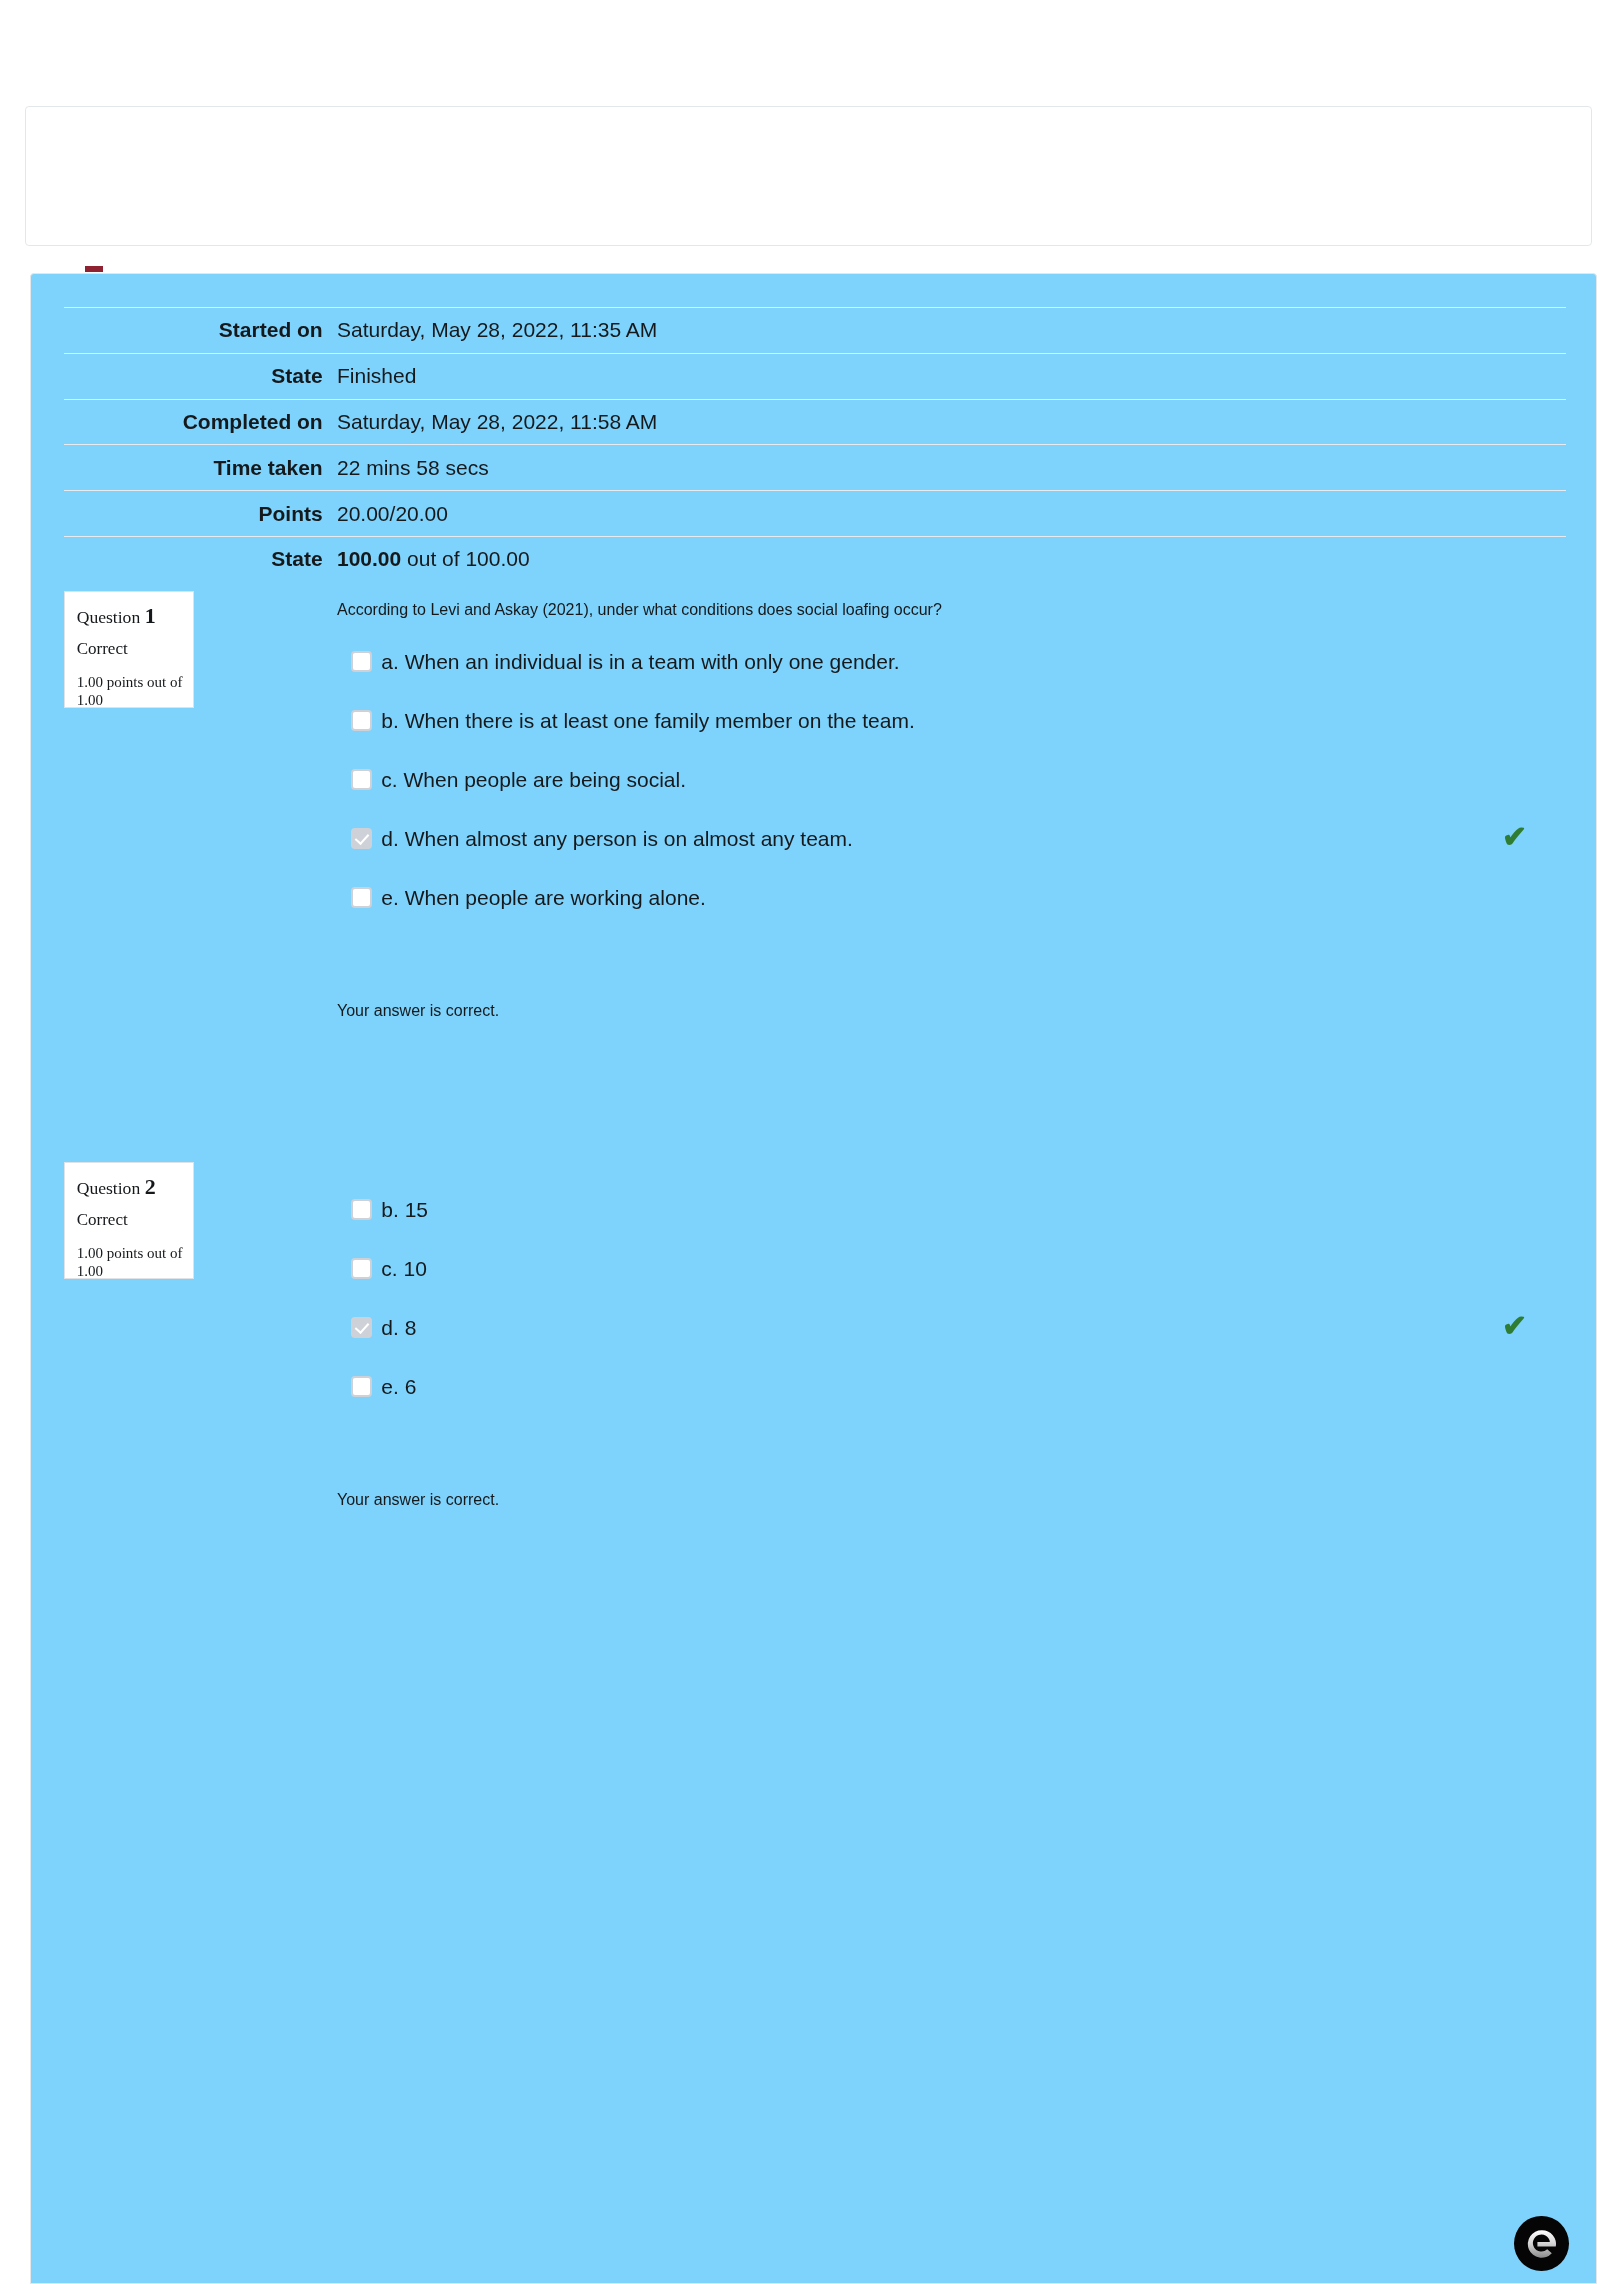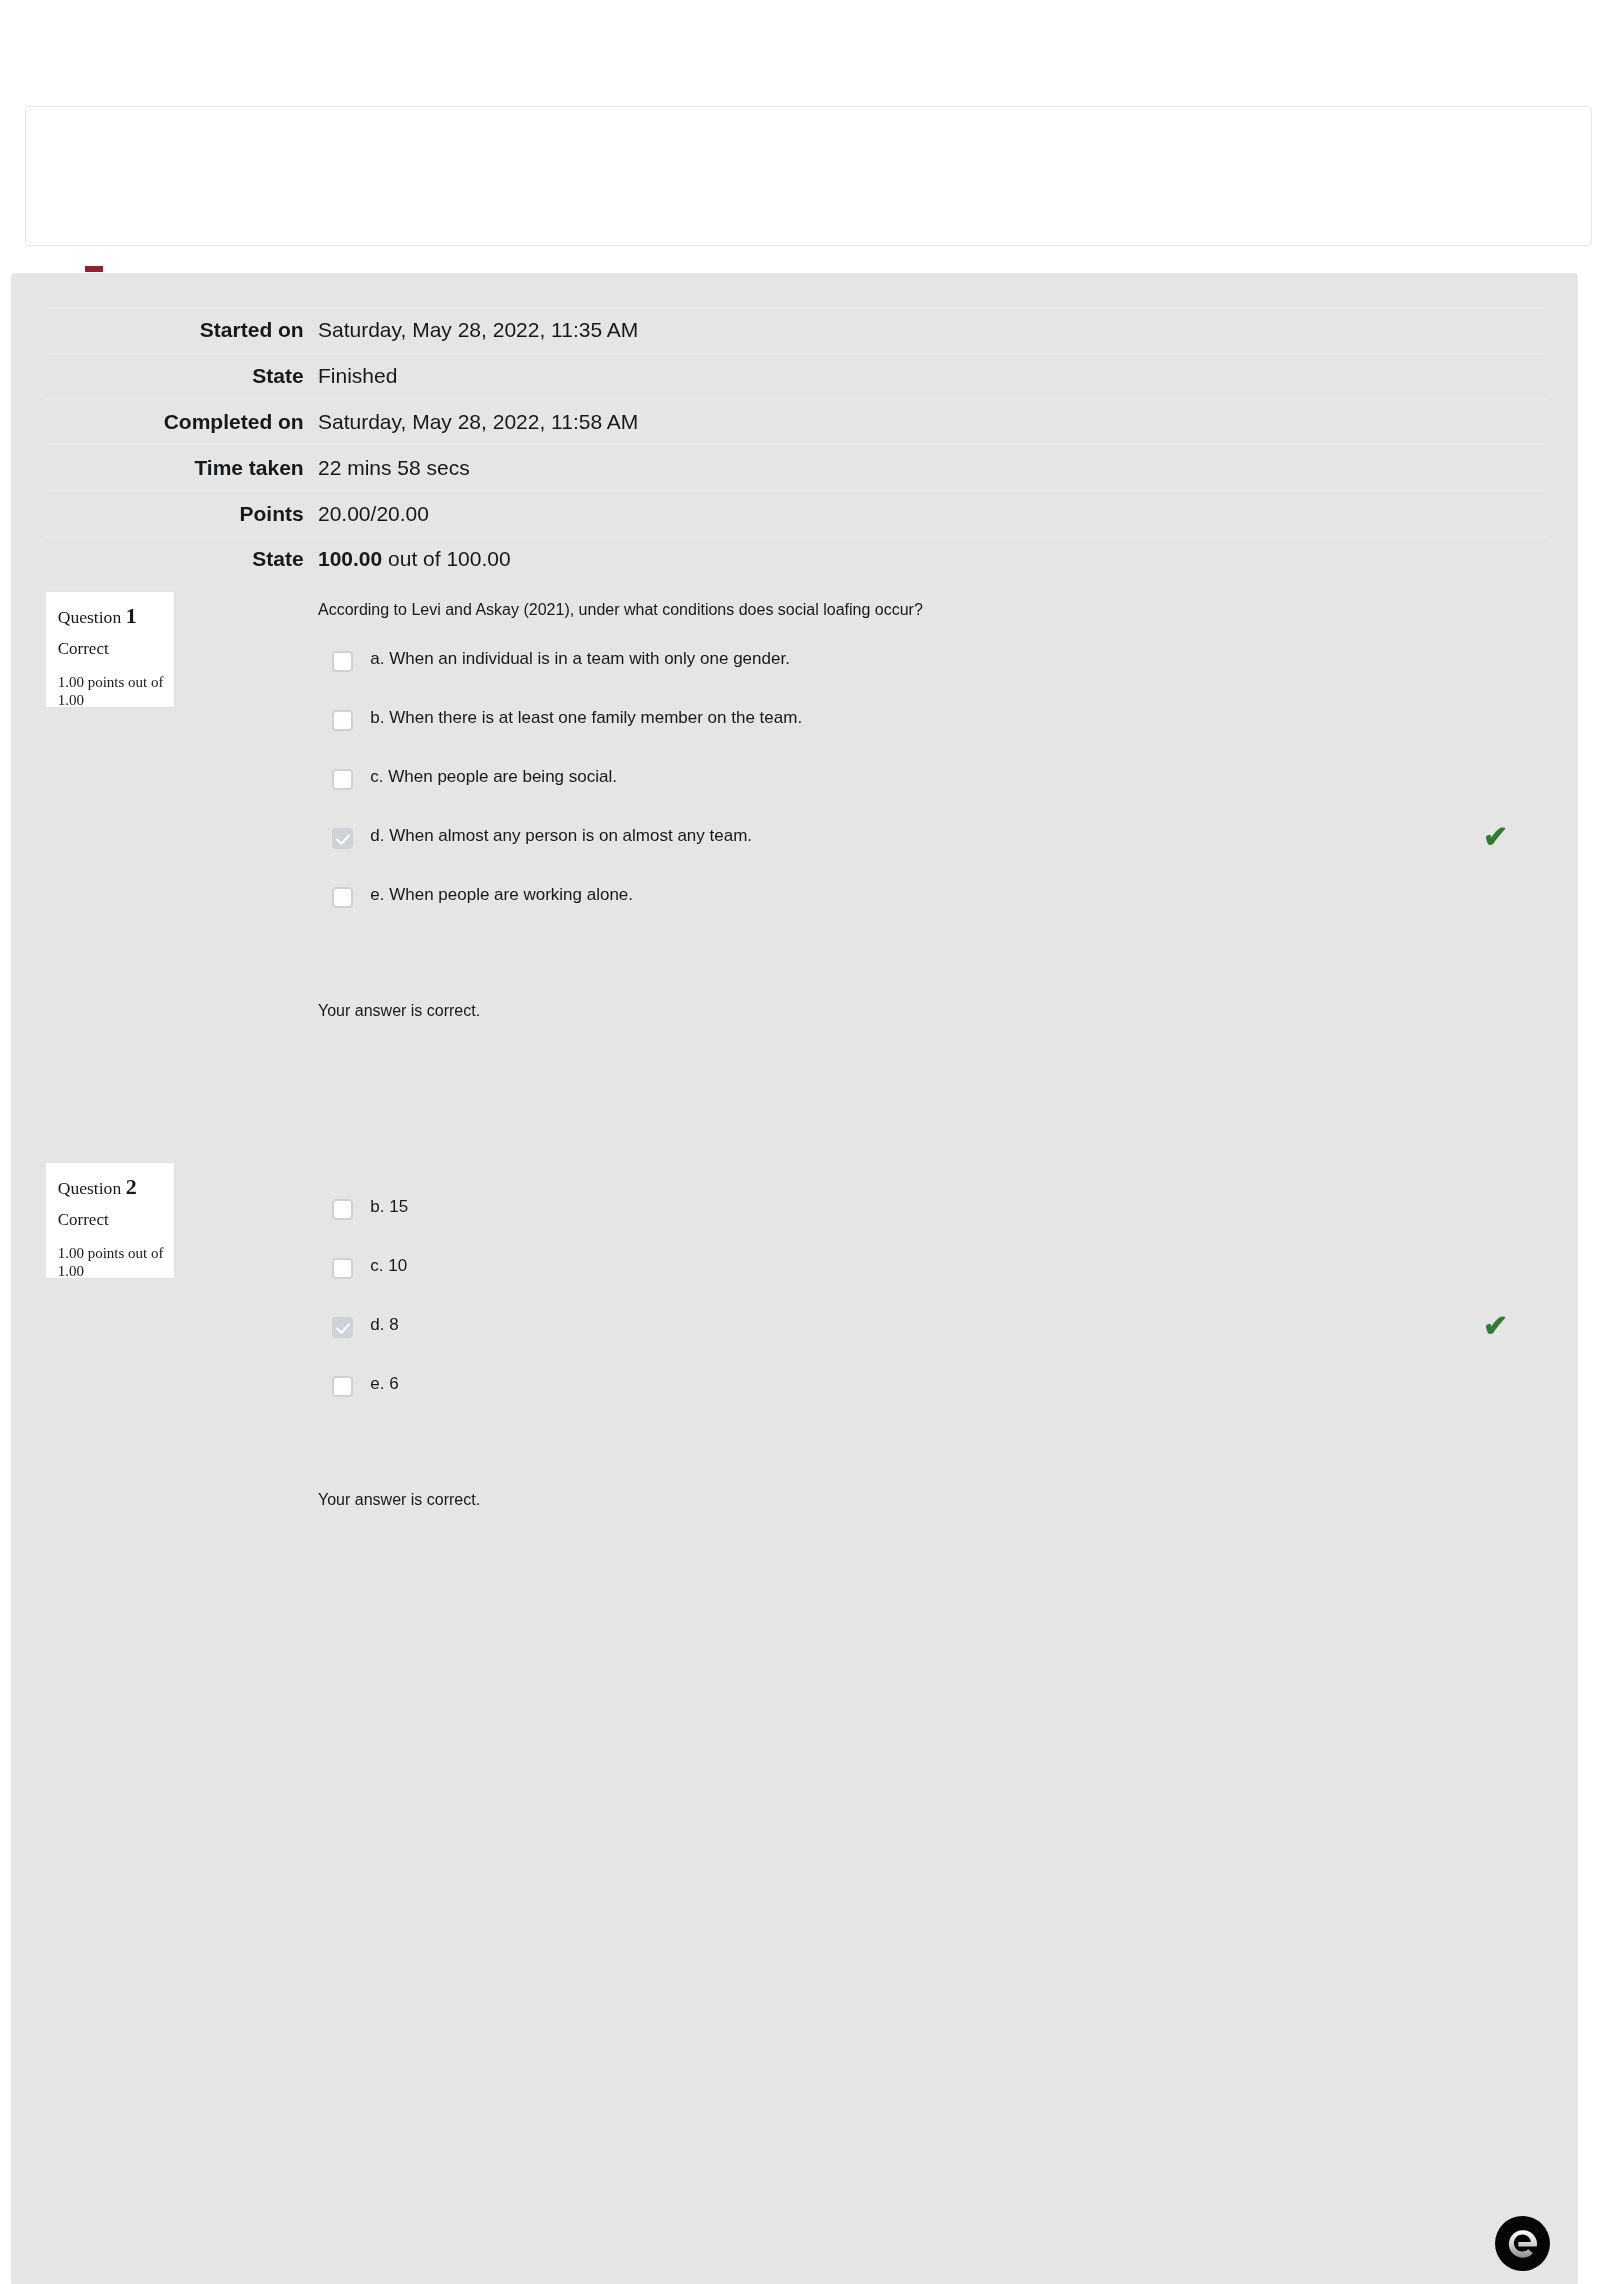--- a/index.html
+++ b/index.html
@@ -56,25 +56,25 @@
   .bc-plain { color: #16191c; }
   .bc-sep {
     color: #16191c;
     margin: 0 9.8px;
     font-size: 19.5px;
   }
 
   
   .main-card {
     position: absolute;
-    left: 11px;
+    left: 30px;
     top: 273px;
     width: 1567px;
     height: 2011px;
-    background: #e5e5e5;
+    background: #7dd3fc;
     border: 1.3px solid #e4e7ea;
     border-top-left-radius: 3.9px;
     border-top-right-radius: 3.9px;
   }
 
   
   .summary-table {
     position: absolute;
     left: 33px;
     top: 33px;
@@ -182,23 +182,23 @@
     position: absolute;
     left: 5.2px;
     top: 1.3px;
     width: 5.9px;
     height: 11px;
     border: solid #ffffff;
     border-width: 0 2.6px 2.6px 0;
     transform: rotate(42deg);
   }
   .answer-label {
-    font-size: 17px;
-    color: #16191c;
-    margin-left: 17px;
+    font-size: 21px;
+    color: #16191c;
+    margin-left: 9px;
     line-height: 1.3;
   }
   .correct-mark {
     position: absolute;
     left: 1165px;
     top: -2.6px;
     color: #2f7d32;
     font-size: 30px;
     line-height: 1;
     font-weight: bold;

